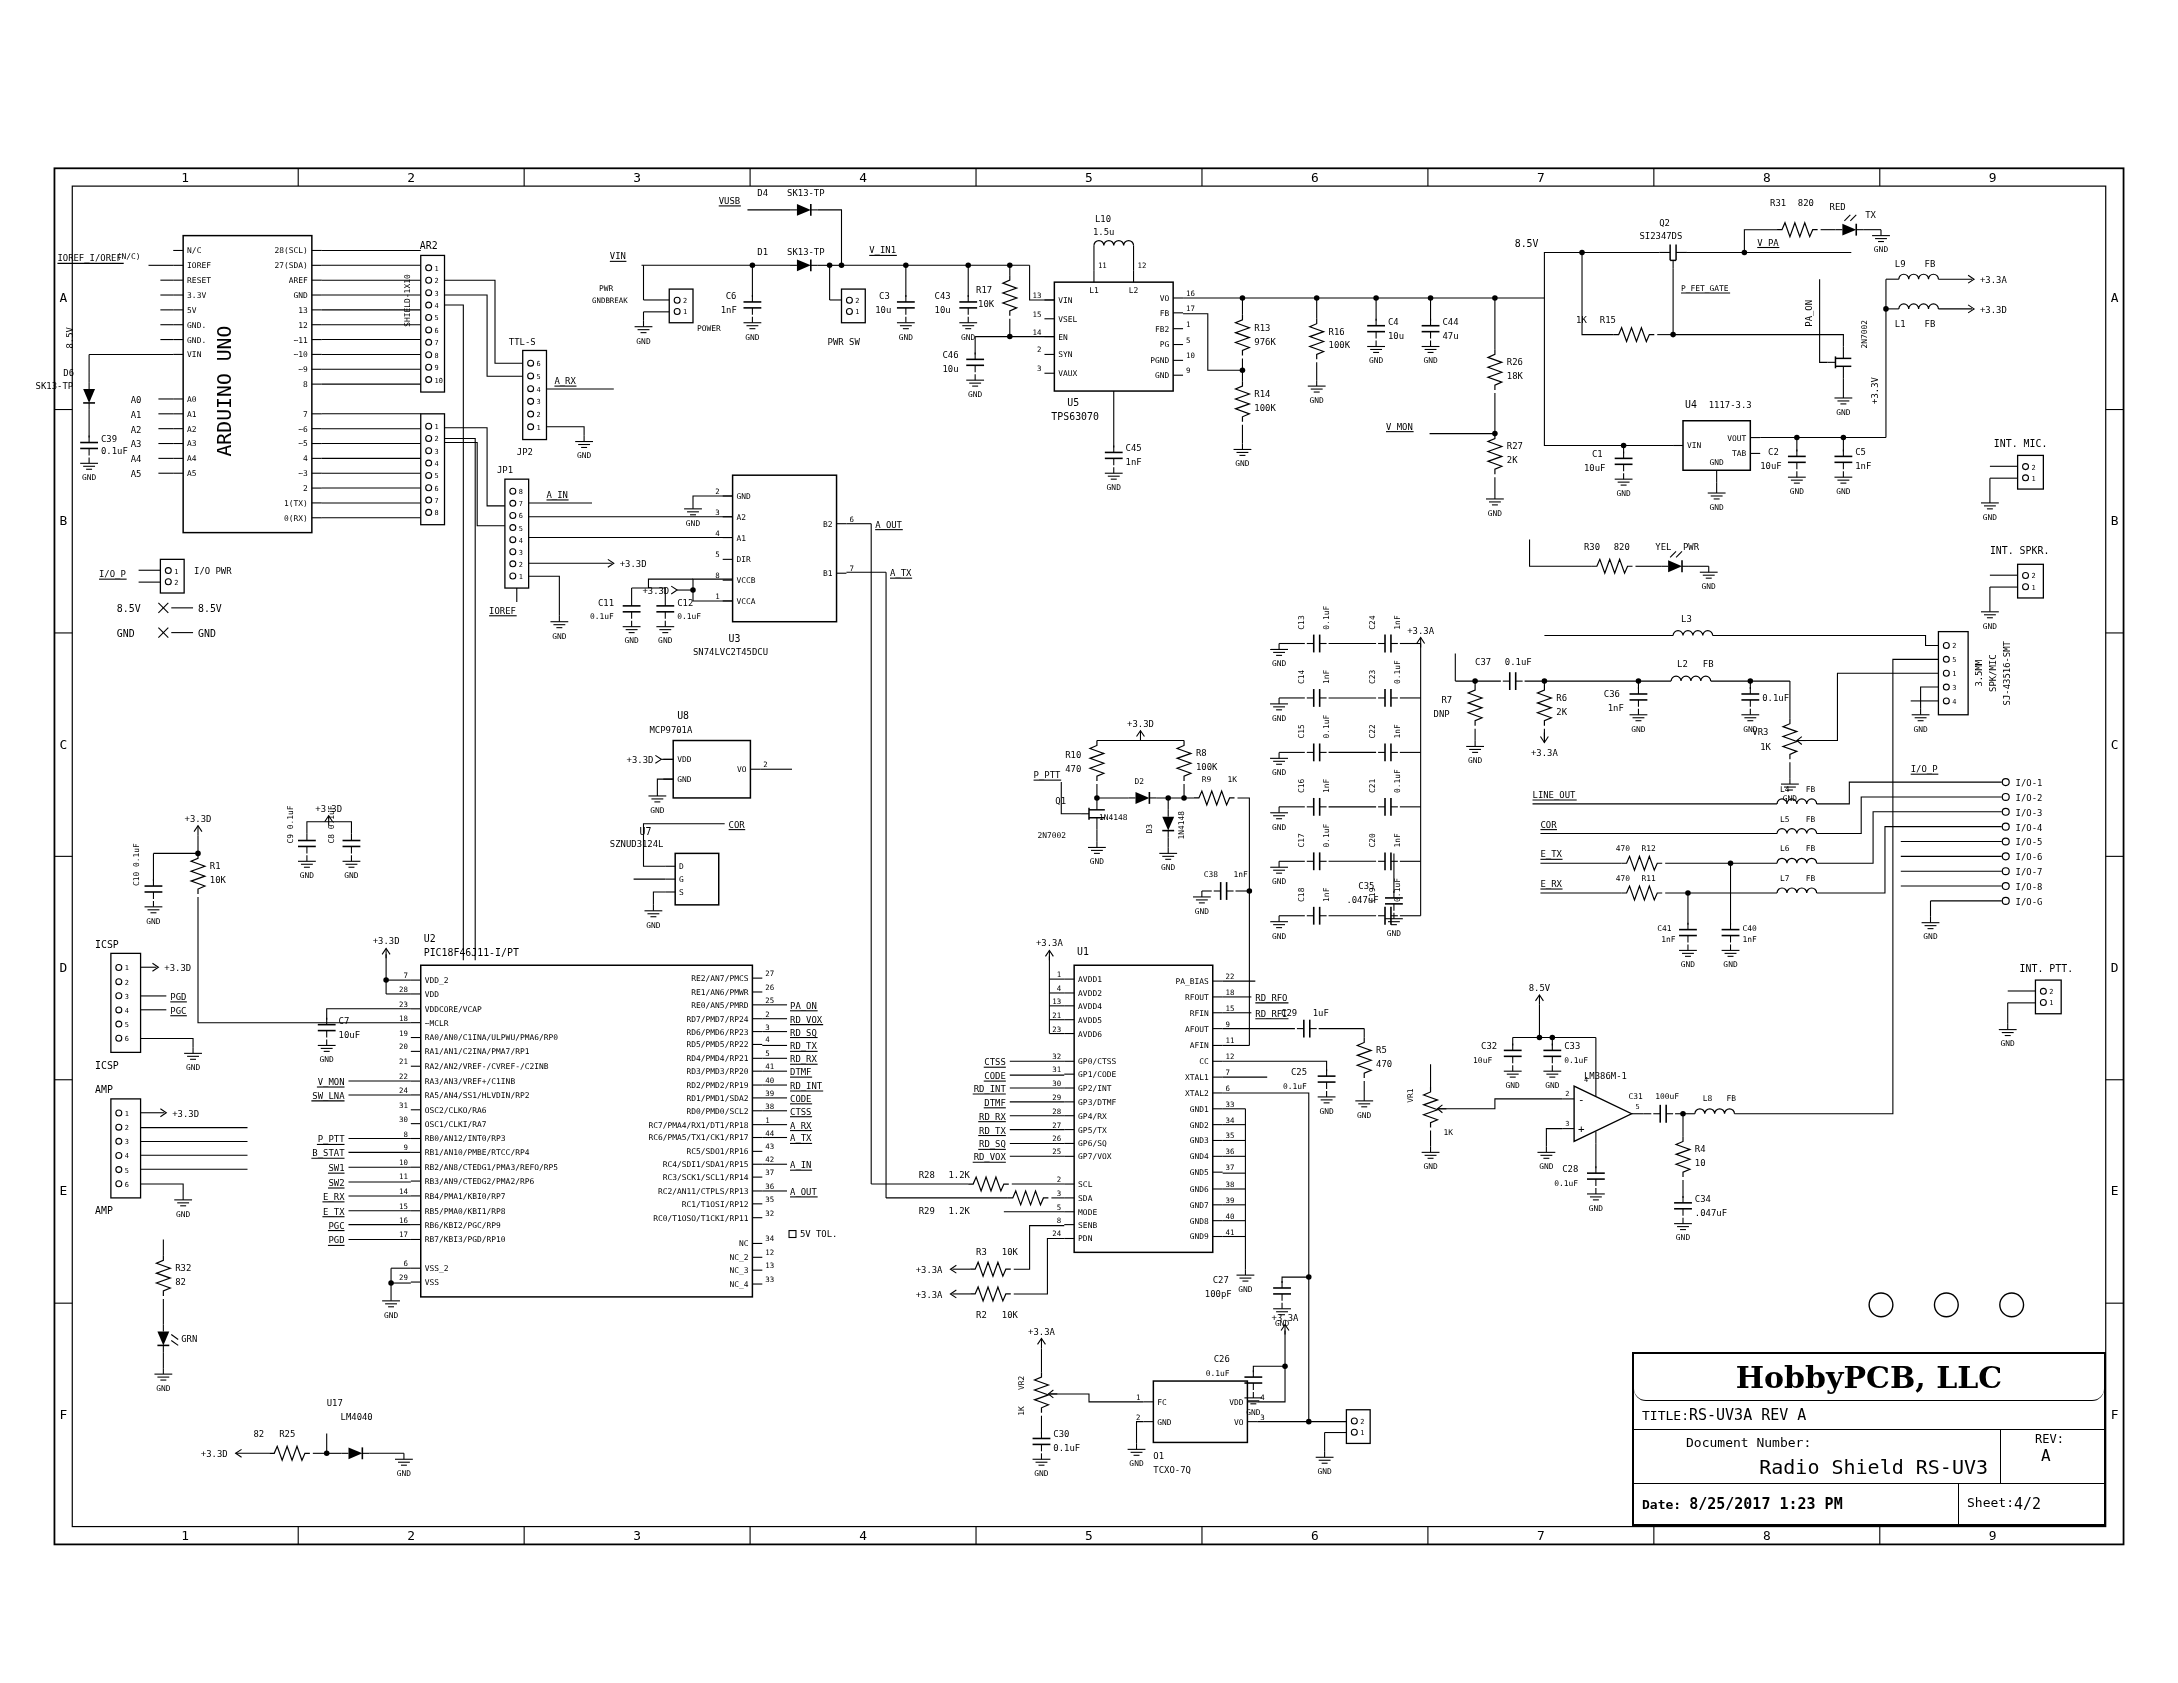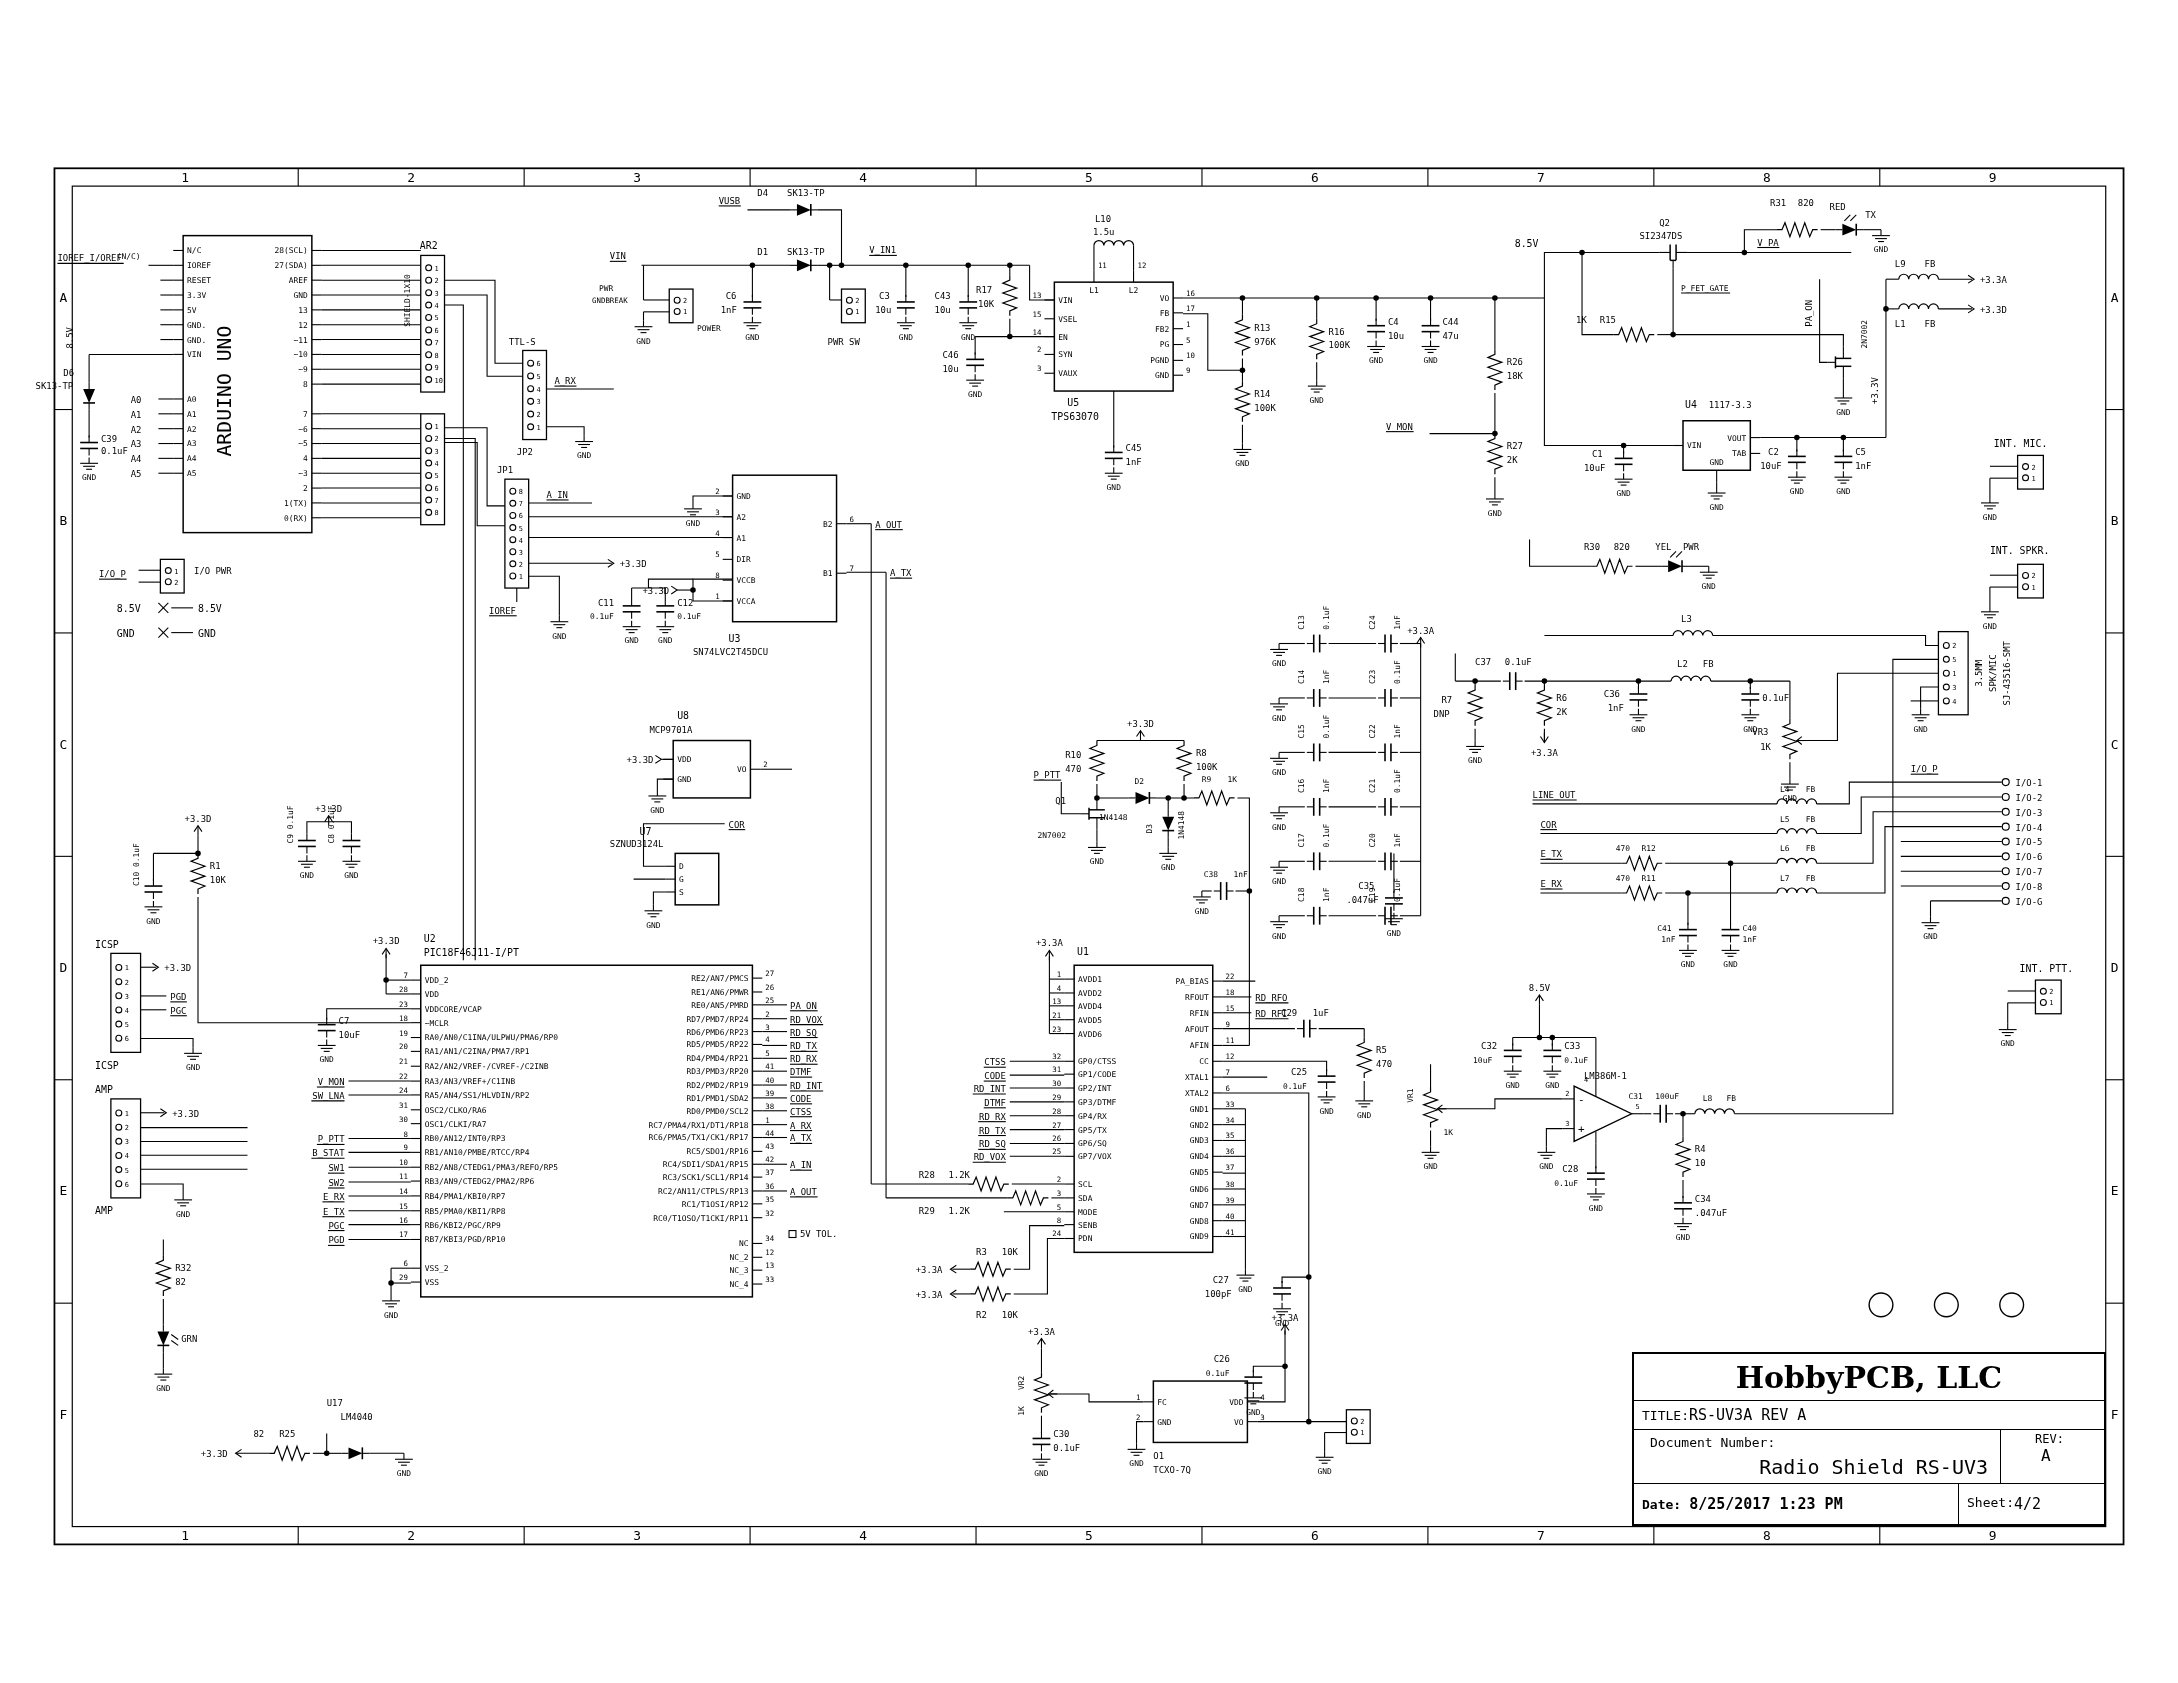--- a/index.html
+++ b/index.html
@@ -1,22 +1,22 @@
 <!DOCTYPE html>
 <html><head>
 <meta charset="utf-8">
 <style>
 html,body{margin:0;padding:0;background:#fff;}
 #page{position:relative;width:2178px;height:1683px;background:#fff;overflow:hidden;}
 svg text{font-family:"DejaVu Sans Mono",monospace;fill:#000;}
 .tb{position:absolute;left:1632px;top:1352px;width:474px;height:174px;border:2px solid #000;box-sizing:border-box;background:#fff;font-family:"DejaVu Sans Mono",monospace;color:#000;}
-.tb .r1{height:46px;border-bottom:1.5px solid #000;display:flex;align-items:center;justify-content:center;font-family:"DejaVu Serif",serif;font-weight:bold;font-size:30px;}
+.tb .r1{height:46px;border-bottom:1.5px solid #000;display:flex;align-items:center;justify-content:center;font-family:"DejaVu Serif",serif;font-weight:bold;font-size:30px;border-radius:12px;}
 .tb .r2{height:28px;border-bottom:1.5px solid #000;display:flex;align-items:center;padding:0 8px;font-size:15px;}
 .tb .r3{height:53px;border-bottom:1.5px solid #000;display:flex;}
-.tb .doc{flex:1;border-right:1.5px solid #000;padding:2px 16px;position:relative;}
+.tb .doc{flex:1;border-right:1.5px solid #000;padding:2px 24px;position:relative;margin-left:28px;}
 .tb .doc .lbl{font-size:13px;}
 .tb .doc .dn{position:absolute;right:12px;bottom:4px;font-size:20px;}
 .tb .rev{width:63px;padding:2px 6px;font-size:12px;margin-left:28px;}
 .tb .rev .rv{font-size:16px;padding-left:6px;}
 .tb .r4{height:40px;display:flex;align-items:center;}
 .tb .date{flex:1;border-right:1.5px solid #000;padding:0 8px;font-size:15px;height:100%;display:flex;align-items:center;gap:8px;font-weight:bold;}
 .tb .sheet{width:129px;padding:0 8px;font-size:15px;display:flex;}
 .lbl{font-size:13px;}
 </style>
 </head>

